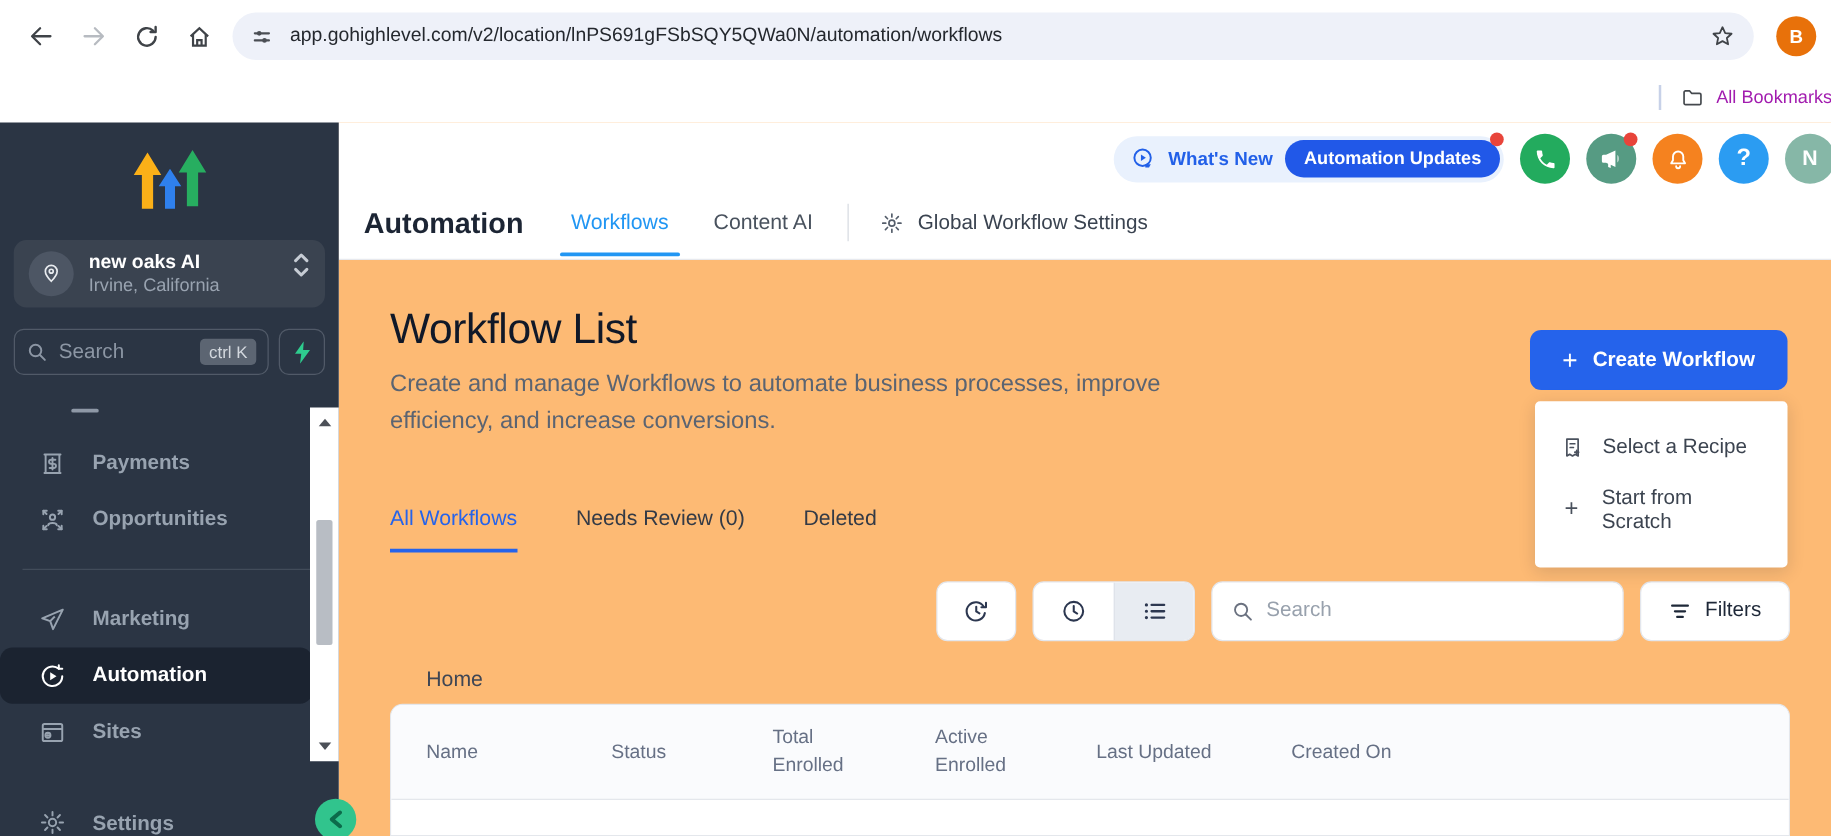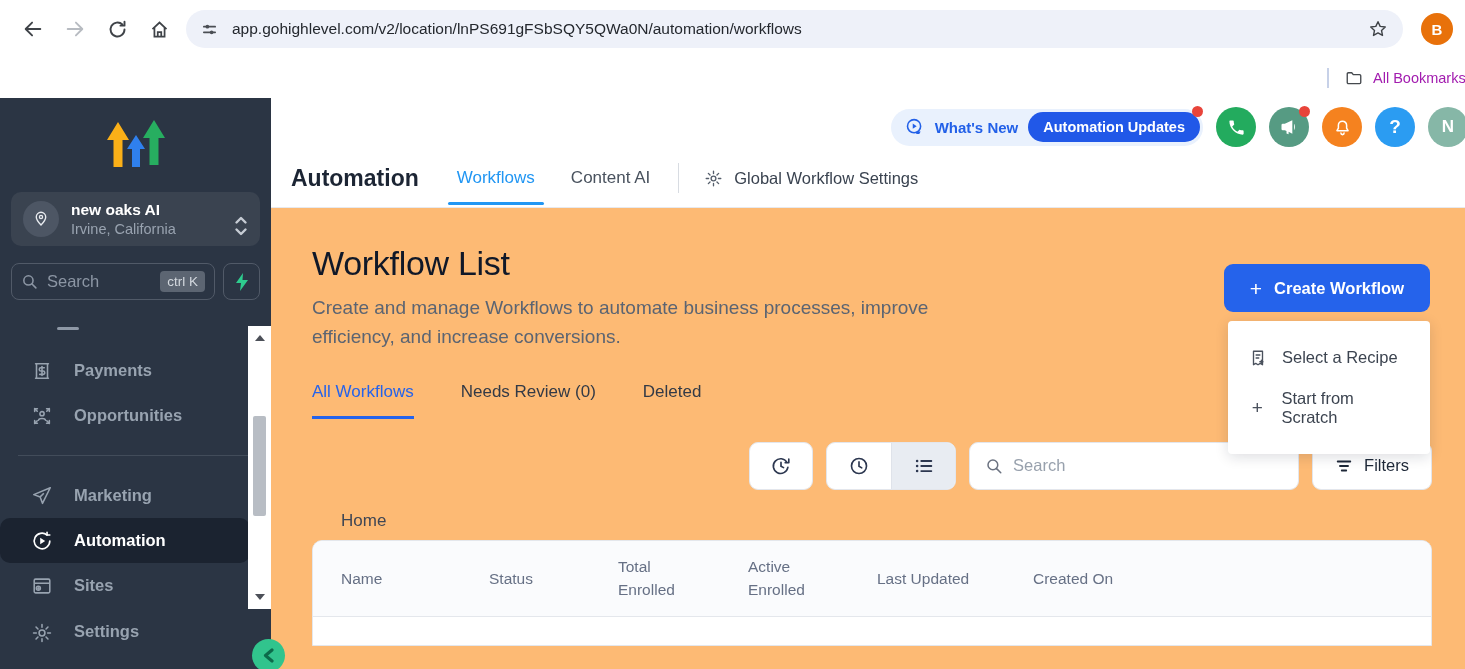--- a/index.html
+++ b/index.html
@@ -20,38 +20,38 @@
   .bm-divider { width:2px; height:20px; background:#c7d1e8; margin-right:16px; flex-shrink:0; }
   .bm-folder { color:#45494e; display:flex; align-items:center; margin-right:10px; flex-shrink:0; }
   .bm-label { font-size:14.5px; color:#a21caf; white-space:nowrap; width:92px; overflow:hidden; flex-shrink:0; }
 
   
   .app { display:flex; height:571px; }
 
   
   .sidebar { width:271px; background:#2b3544; position:relative; flex-shrink:0; z-index:3; }
   .logo-wrap { display:flex; justify-content:center; padding-top:22px; }
-  .account-card { margin:18px 11px 0; background:#3a4350; border-radius:10px; padding:9px 12px; display:flex; align-items:flex-end; gap:12px; cursor:pointer; }
+  .account-card { margin:18px 11px 0; background:#3a4350; border-radius:10px; padding:9px 12px; display:flex; align-items:flex-start; gap:12px; cursor:pointer; }
   .acc-pin { width:36px; height:36px; border-radius:50%; background:#4d5664; color:#e8ebef; display:flex; align-items:center; justify-content:center; flex-shrink:0; }
   .acc-texts { flex:1; min-width:0; }
   .acc-name { color:#fff; font-size:15.5px; font-weight:700; }
   .acc-loc { color:#99a3b0; font-size:14.5px; margin-top:2px; }
   .acc-chevrons { color:#c6ccd4; }
   .sb-search-row { margin:17px 11px 0; display:flex; gap:8px; }
   .sb-search { flex:1; height:37px; border:1px solid #515a68; border-radius:8px; display:flex; align-items:center; padding:0 9px; gap:9px; color:#8c96a4; }
   .sb-search-text { font-size:16.5px; color:#8c96a4; flex:1; }
   .kbd-badge { background:#5c London6572; background:#5c6572; color:#d3d8de; font-size:13.5px; border-radius:4px; padding:3px 7px; }
   .bolt-btn { width:37px; height:37px; border:1px solid #515a68; border-radius:8px; display:flex; align-items:center; justify-content:center; }
   .nav { margin-top:27px; }
   .nav-remnant { width:22px; height:3px; background:#8e98a6; border-radius:2px; margin:0 0 18px 57px; }
   .nav-item { height:45px; display:flex; align-items:center; gap:21px; padding-left:31px; color:#98a3b0; font-size:16.5px; font-weight:600; cursor:pointer; }
   .nav-item .ni { width:22px; height:22px; flex-shrink:0; display:flex; align-items:center; justify-content:center; }
   .nav-item.active { background:#1b2330; color:#fff; margin-right:21px; border-radius:10px; }
   .nav-divider { height:1px; background:#424c5a; margin:17px 18px; }
-  .sb-settings { position:absolute; left:0; right:0; bottom:0; height:47px; display:flex; align-items:flex-start; gap:21px; padding-left:31px; color:#98a3b0; font-size:16.5px; font-weight:600; cursor:pointer; }
+  .sb-settings { position:absolute; left:0; right:0; bottom:0; height:47px; display:flex; align-items:flex-end; gap:21px; padding-left:31px; color:#98a3b0; font-size:16.5px; font-weight:600; cursor:pointer; }
   .sb-scrollbar { position:absolute; top:228px; right:0; width:23px; height:283px; background:#fff; }
   .sb-sb-up, .sb-sb-down { position:absolute; left:0; width:23px; height:20px; display:flex; align-items:center; justify-content:center; }
   .sb-sb-up { top:2px; } .sb-sb-down { bottom:2px; }
   .tri-up { width:0; height:0; border-left:5px solid transparent; border-right:5px solid transparent; border-bottom:6px solid #4c5058; }
   .tri-down { width:0; height:0; border-left:5px solid transparent; border-right:5px solid transparent; border-top:6px solid #4c5058; }
   .sb-sb-thumb { position:absolute; left:5px; top:90px; width:13px; height:100px; background:#b8bdc4; border-radius:2px; }
   .collapse-btn { position:absolute; left:252px; top:541px; width:33px; height:33px; border-radius:50%; background:#31c48d; display:flex; align-items:center; justify-content:center; z-index:6; cursor:pointer; }
 
   
   .main { flex:1; display:flex; flex-direction:column; min-width:0; position:relative; background:#fdba74; }
@@ -82,21 +82,21 @@
   .wf-title { font-size:34px; font-weight:400; color:#101828; letter-spacing:-0.3px; margin-top:10px; }
   .wf-desc { font-size:19px; color:#5b6472; line-height:1.55; max-width:700px; margin-top:10px; }
   .head-actions { position:absolute; top:20px; right:2px; display:flex; gap:13px; }
   .btn-folder { height:46px; background:#fff; border:1px solid #d6dae1; border-radius:9px; padding:0 24px; display:flex; align-items:center; gap:11px; font-size:16.5px; font-weight:600; color:#32394a; cursor:pointer; }
   .btn-create { height:48px; background:#2563eb; border:none; border-radius:9px; padding:0 26px; display:flex; align-items:center; gap:12px; font-size:16.5px; font-weight:600; color:#fff; cursor:pointer; }
   .btn-plus { font-size:21px; font-weight:400; line-height:1; }
   .dropdown { position:absolute; top:77px; right:2px; width:202px; background:#fff; border-radius:4px; box-shadow:0 3px 14px rgba(16,24,40,.14); padding:16px 0; z-index:10; }
   .dd-item { display:flex; align-items:center; gap:15px; padding:11px 20px; font-size:16.5px; color:#3c4450; cursor:pointer; }
   .dd-ic { width:19px; display:flex; justify-content:center; color:#4a515d; font-size:19px; }
 
-  .wf-tabs { margin-top:30px; display:flex; gap:47px; }
+  .wf-tabs { margin-top:53px; display:flex; gap:47px; }
   .wf-tab { font-size:17px; color:#333a46; padding-bottom:14px; border-bottom:3px solid transparent; cursor:pointer; }
   .wf-tab.active { color:#2563eb; border-bottom-color:#2563eb; }
 
   .toolbar { margin-top:23px; display:flex; justify-content:flex-end; align-items:center; gap:13px; }
   .tb-btn { width:64px; height:48px; background:#fff; border:1px solid #e3e6ec; border-radius:9px; display:flex; align-items:center; justify-content:center; color:#2c3750; cursor:pointer; }
   .tb-group { display:flex; height:48px; border:1px solid #e3e6ec; border-radius:9px; overflow:hidden; background:#fff; }
   .tb-seg { width:64px; display:flex; align-items:center; justify-content:center; color:#2c3750; cursor:pointer; }
   .tb-seg.selected { background:#e8ecf2; border-left:1px solid #dfe3ea; }
   .tb-search { width:330px; height:48px; background:#fff; border:1px solid #e3e6ec; border-radius:9px; display:flex; align-items:center; padding:0 15px; gap:10px; color:#6b7280; }
   .tb-search input { border:none; outline:none; flex:1; font-size:16.5px; font-family:inherit; color:#24282e; background:transparent; }

